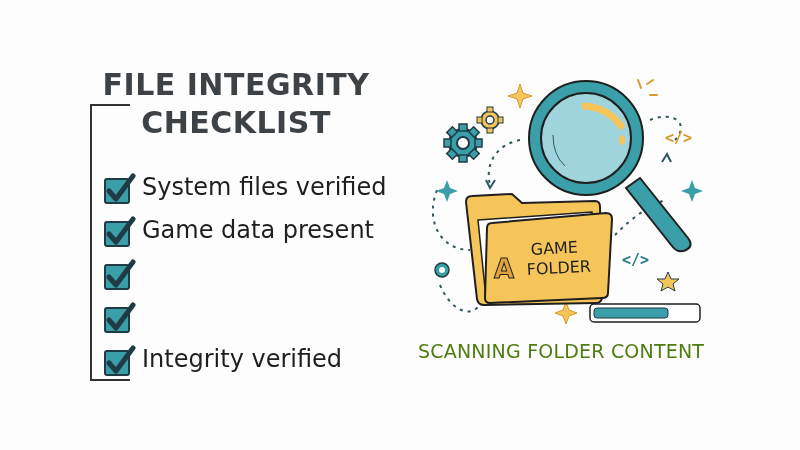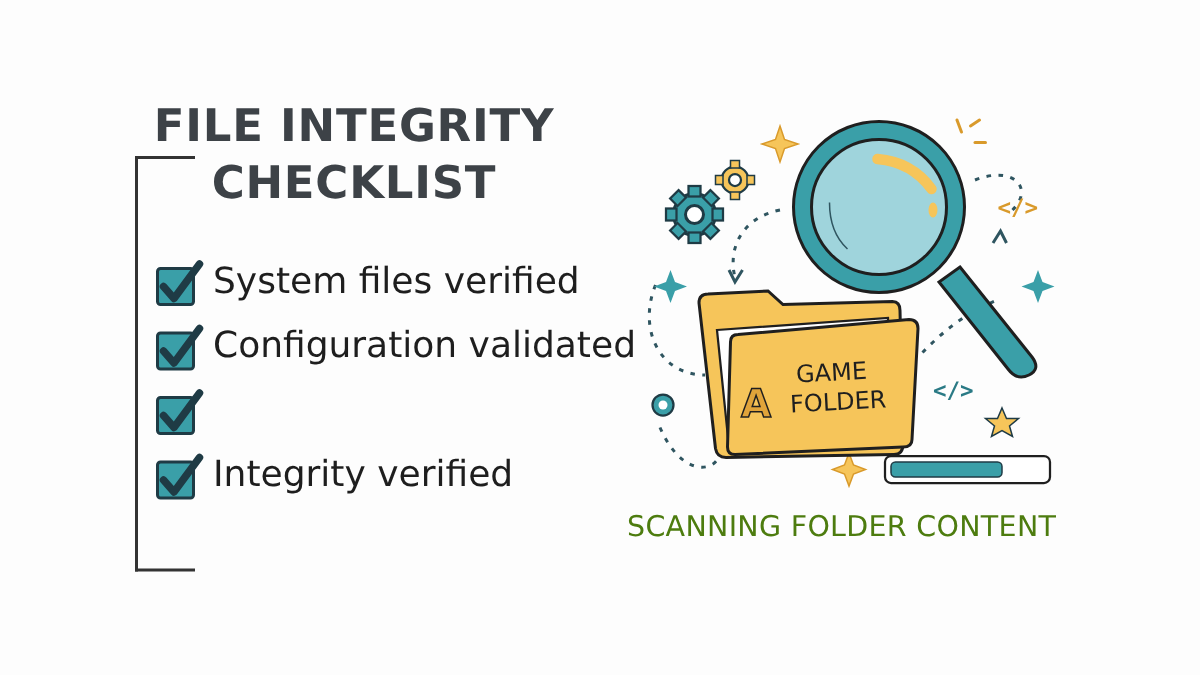--- a/index.html
+++ b/index.html
@@ -35,21 +35,29 @@
     </div>
     <span class="label">System files verified</span>
   </div>
   <div class="item">
     <div class="cb">
       <div class="box"></div>
       <svg width="34" height="34" viewBox="0 0 34 34">
           <path d="M5 19 L12 27 L29 4" fill="none" stroke="#1f3b45" stroke-width="5" stroke-linecap="round" stroke-linejoin="round"></path>
         </svg>
     </div>
-    <span class="label">Configuration validated</span>
+    <span class="label">Game data present</span>
+  </div>
+  <div class="item">
+    <div class="cb">
+      <div class="box"></div>
+      <svg width="34" height="34" viewBox="0 0 34 34">
+          <path d="M5 19 L12 27 L29 4" fill="none" stroke="#1f3b45" stroke-width="5" stroke-linecap="round" stroke-linejoin="round"></path>
+        </svg>
+    </div>
   </div>
   <div class="item">
     <div class="cb">
       <div class="box"></div>
       <svg width="34" height="34" viewBox="0 0 34 34">
           <path d="M5 19 L12 27 L29 4" fill="none" stroke="#1f3b45" stroke-width="5" stroke-linecap="round" stroke-linejoin="round"></path>
         </svg>
     </div>
   </div>
   <div class="item">

